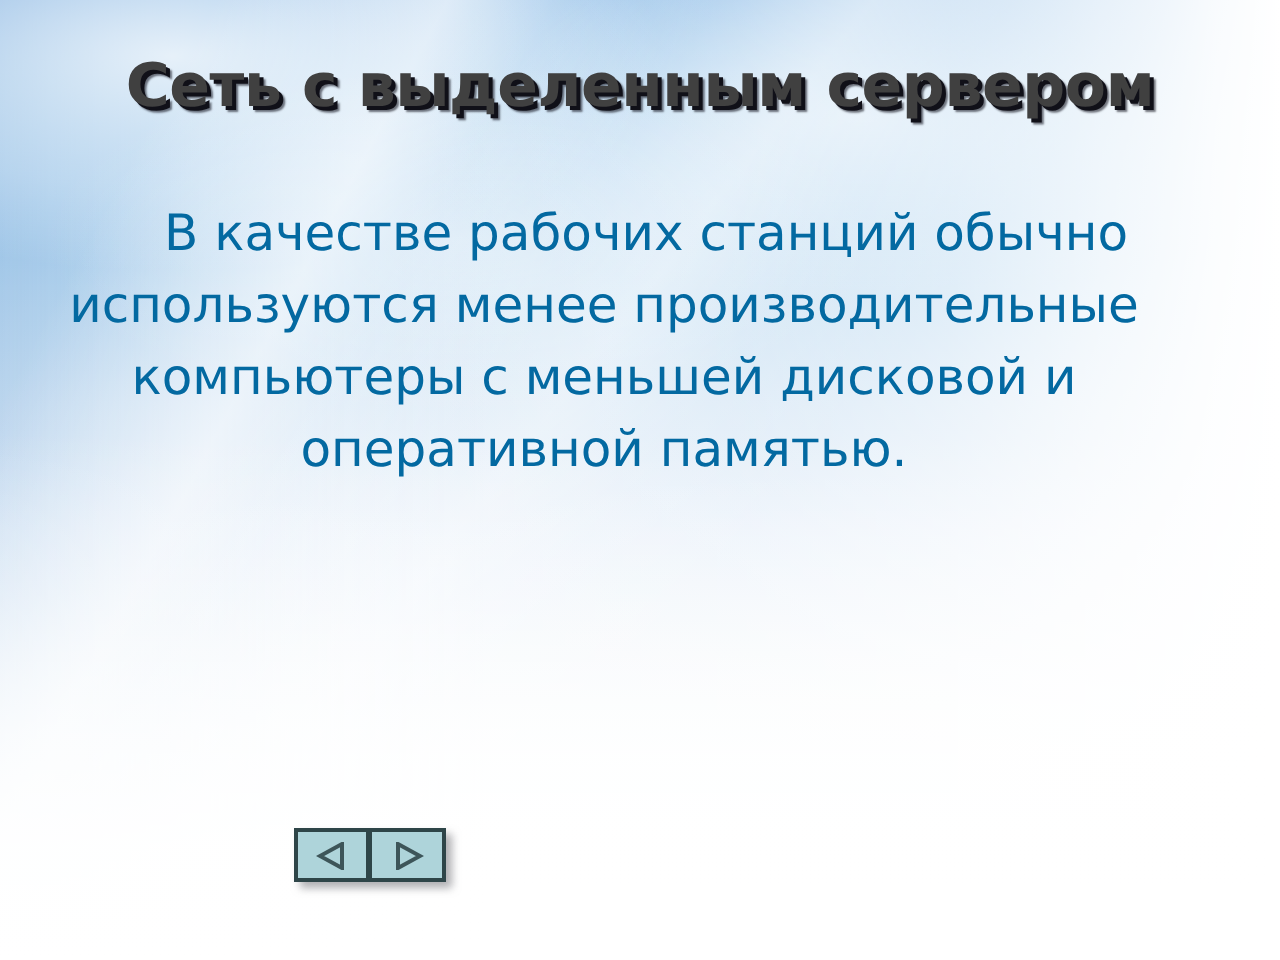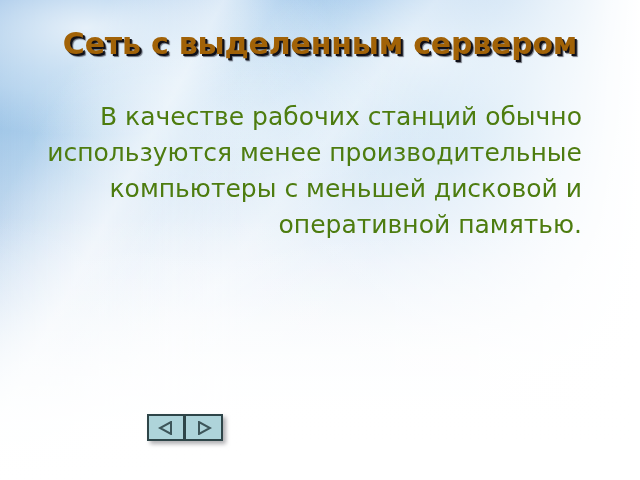--- a/index.html
+++ b/index.html
@@ -120,40 +120,40 @@
   
   .title {
     position: absolute;
     left: 0;
     top: 26px;
     width: 640px;
     text-align: center;
     font-family: "DejaVu Sans", sans-serif;
     font-size: 30px;
     font-weight: bold;
-    color: #a16207;
+    color: #404040;
     letter-spacing: -0.2px;
     white-space: nowrap;
     text-shadow:
       2px 2px 0 #101018,
       3px 3px 1px rgba(10,10,20,0.55);
   }
 
   
   .body-text {
     position: absolute;
     left: 22px;
     top: 99px;
     width: 560px;
     font-family: "DejaVu Sans", sans-serif;
     font-size: 25px;
     line-height: 36px;
-    color: #4d7c0f;
+    color: #0369a1;
     text-indent: 42px;
-    text-align: right;
+    text-align: center;
   }
 
   
   .nav-group {
     position: absolute;
     left: 147px;
     top: 414px;
     display: flex;
     flex-direction: row;
     filter: drop-shadow(3px 3px 2px rgba(110,110,115,0.55));

